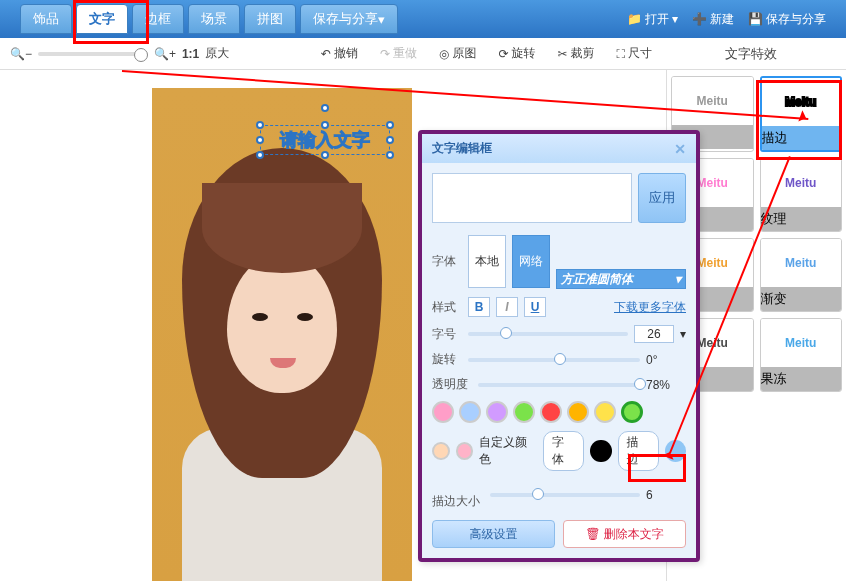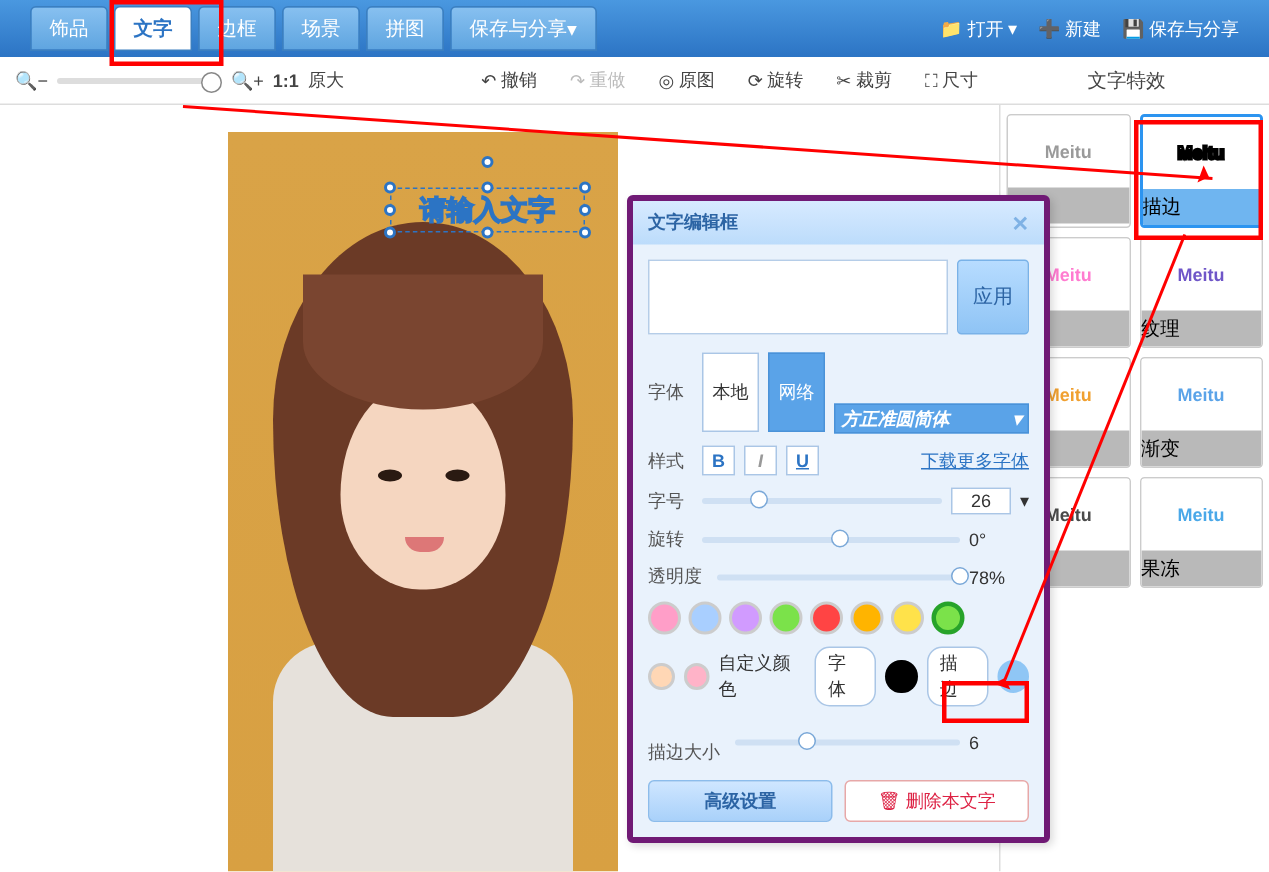--- a/index.html
+++ b/index.html
@@ -71,21 +71,21 @@
   .stepper { width:40px; height:18px; border:1px solid #aac6e6; background:#fff; display:flex; align-items:center; justify-content:center; }
   .swatches { display:flex; gap:5px; margin:8px 0; }
   .sw { width:22px; height:22px; border-radius:50%; border:2px solid #ccc; cursor:pointer; }
   .sw.sel { border:3px solid #27a32a; }
   .row2 { display:flex; align-items:center; gap:6px; margin:6px 0; }
   .sw-sm { width:18px; height:18px; border-radius:50%; border:2px solid #ccc; }
   .chip { padding:2px 8px; border:1px solid #aac6e6; border-radius:10px; background:#fff; }
   .dotbig { width:22px; height:22px; border-radius:50%; }
   .btns { display:flex; gap:8px; margin-top:10px; }
   .btn { flex:1; height:28px; border-radius:4px; display:flex; align-items:center; justify-content:center; cursor:pointer; }
-  .btn-adv { background:linear-gradient(#cfe6ff,#a9d1fa); border:1px solid #8cbceb; color:#2c64a4;font-weight:bold; }
+  .btn-adv { background:linear-gradient(#cfe6ff,#a9d1fa); border:1px solid #8cbceb; color:#2c64a4; }
   .btn-del { background:#fff; border:1px solid #e7a8a8; color:#d24; }
 
   
   .redbox { position:absolute; border:3px solid #f00; pointer-events:none; }
   .redline { position:absolute; background:#f00; height:2px; transform-origin: left center; pointer-events:none; }
   .arrowhead { position:absolute; width:0; height:0; border:6px solid transparent; pointer-events:none; }
 
   .icon { display:inline-block; }
 </style>
 </head>

